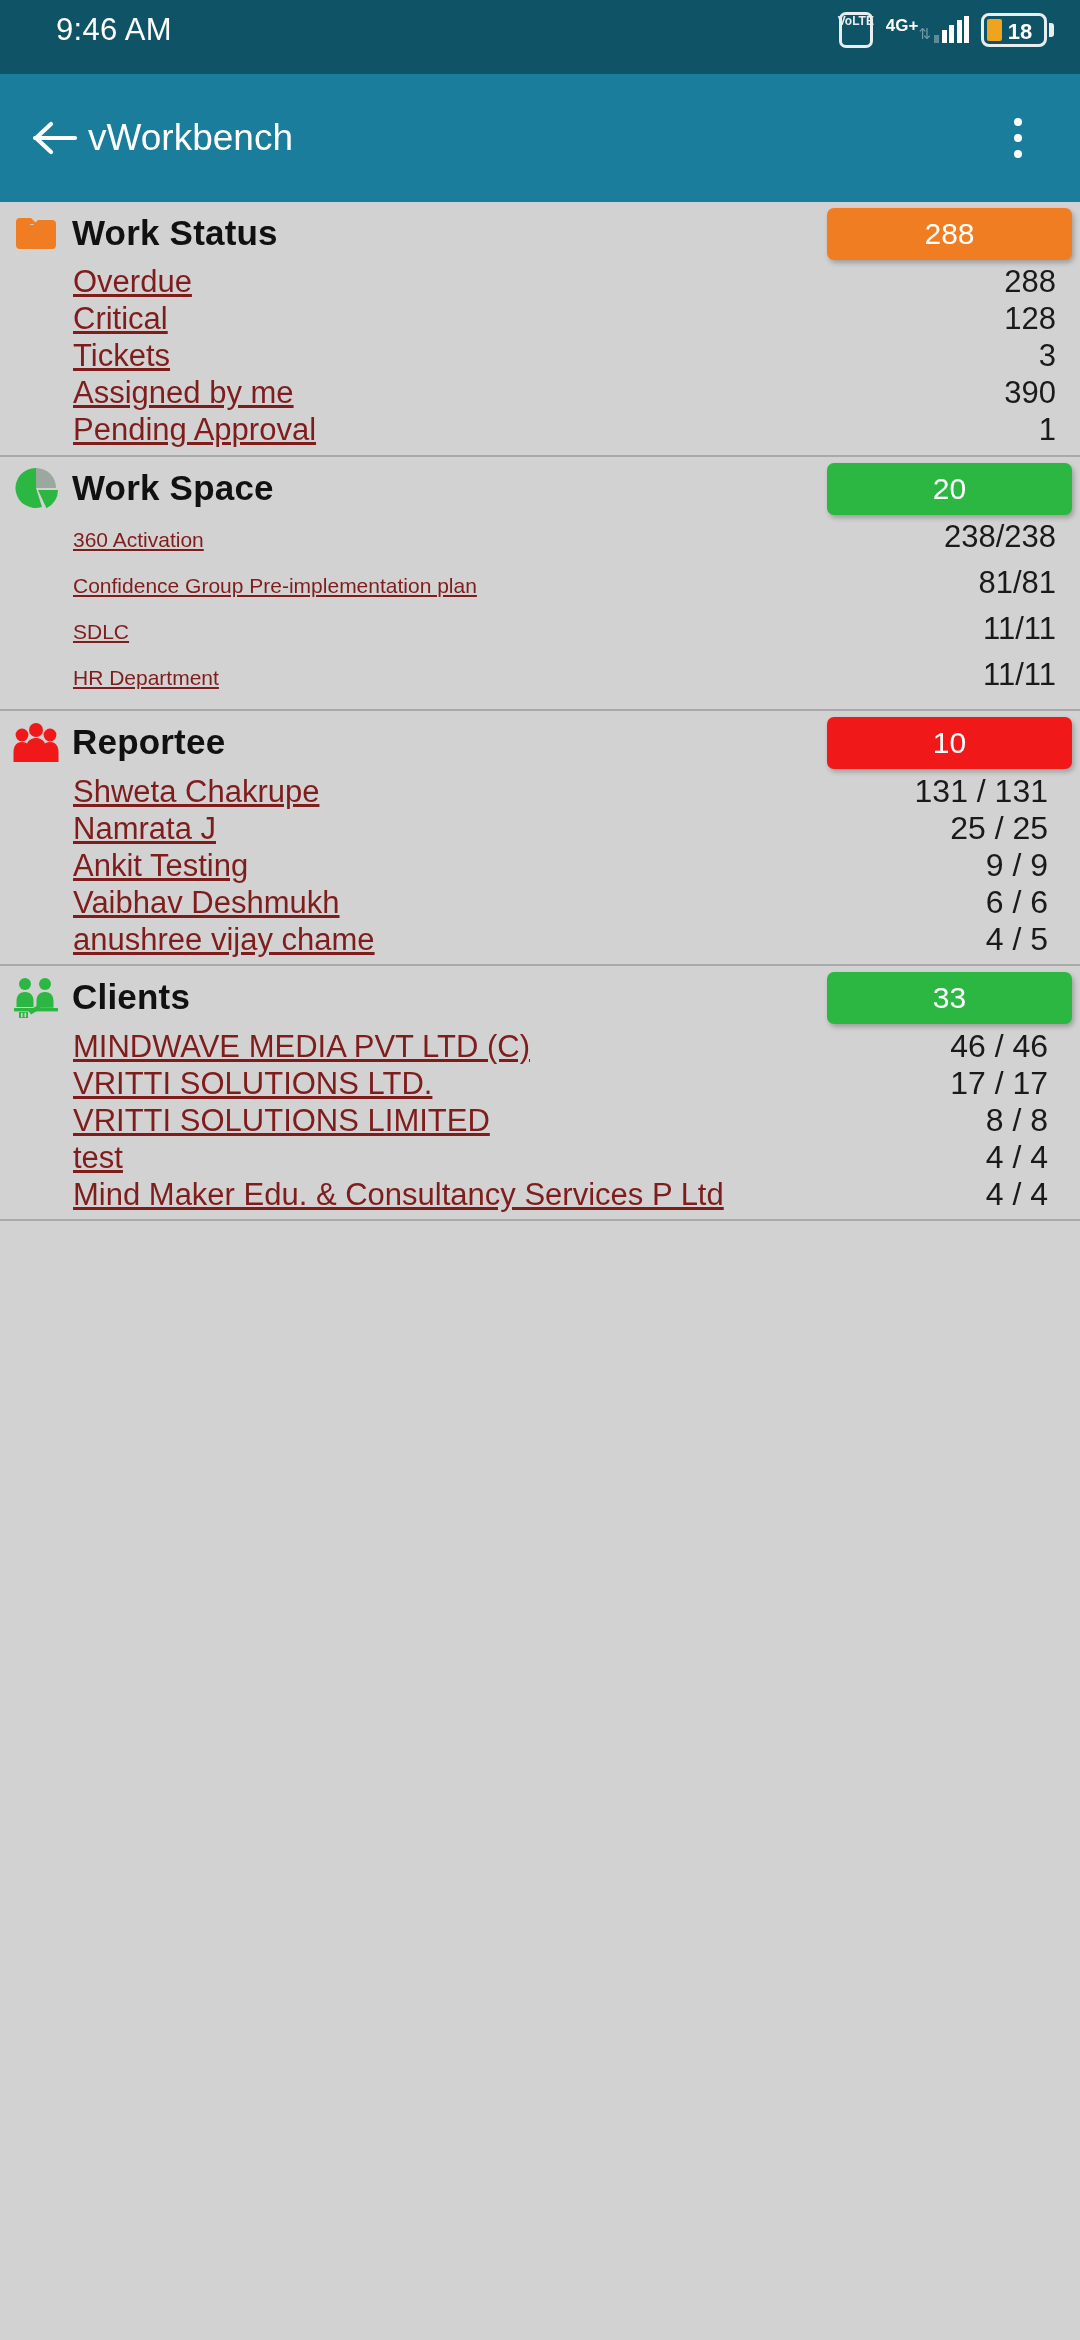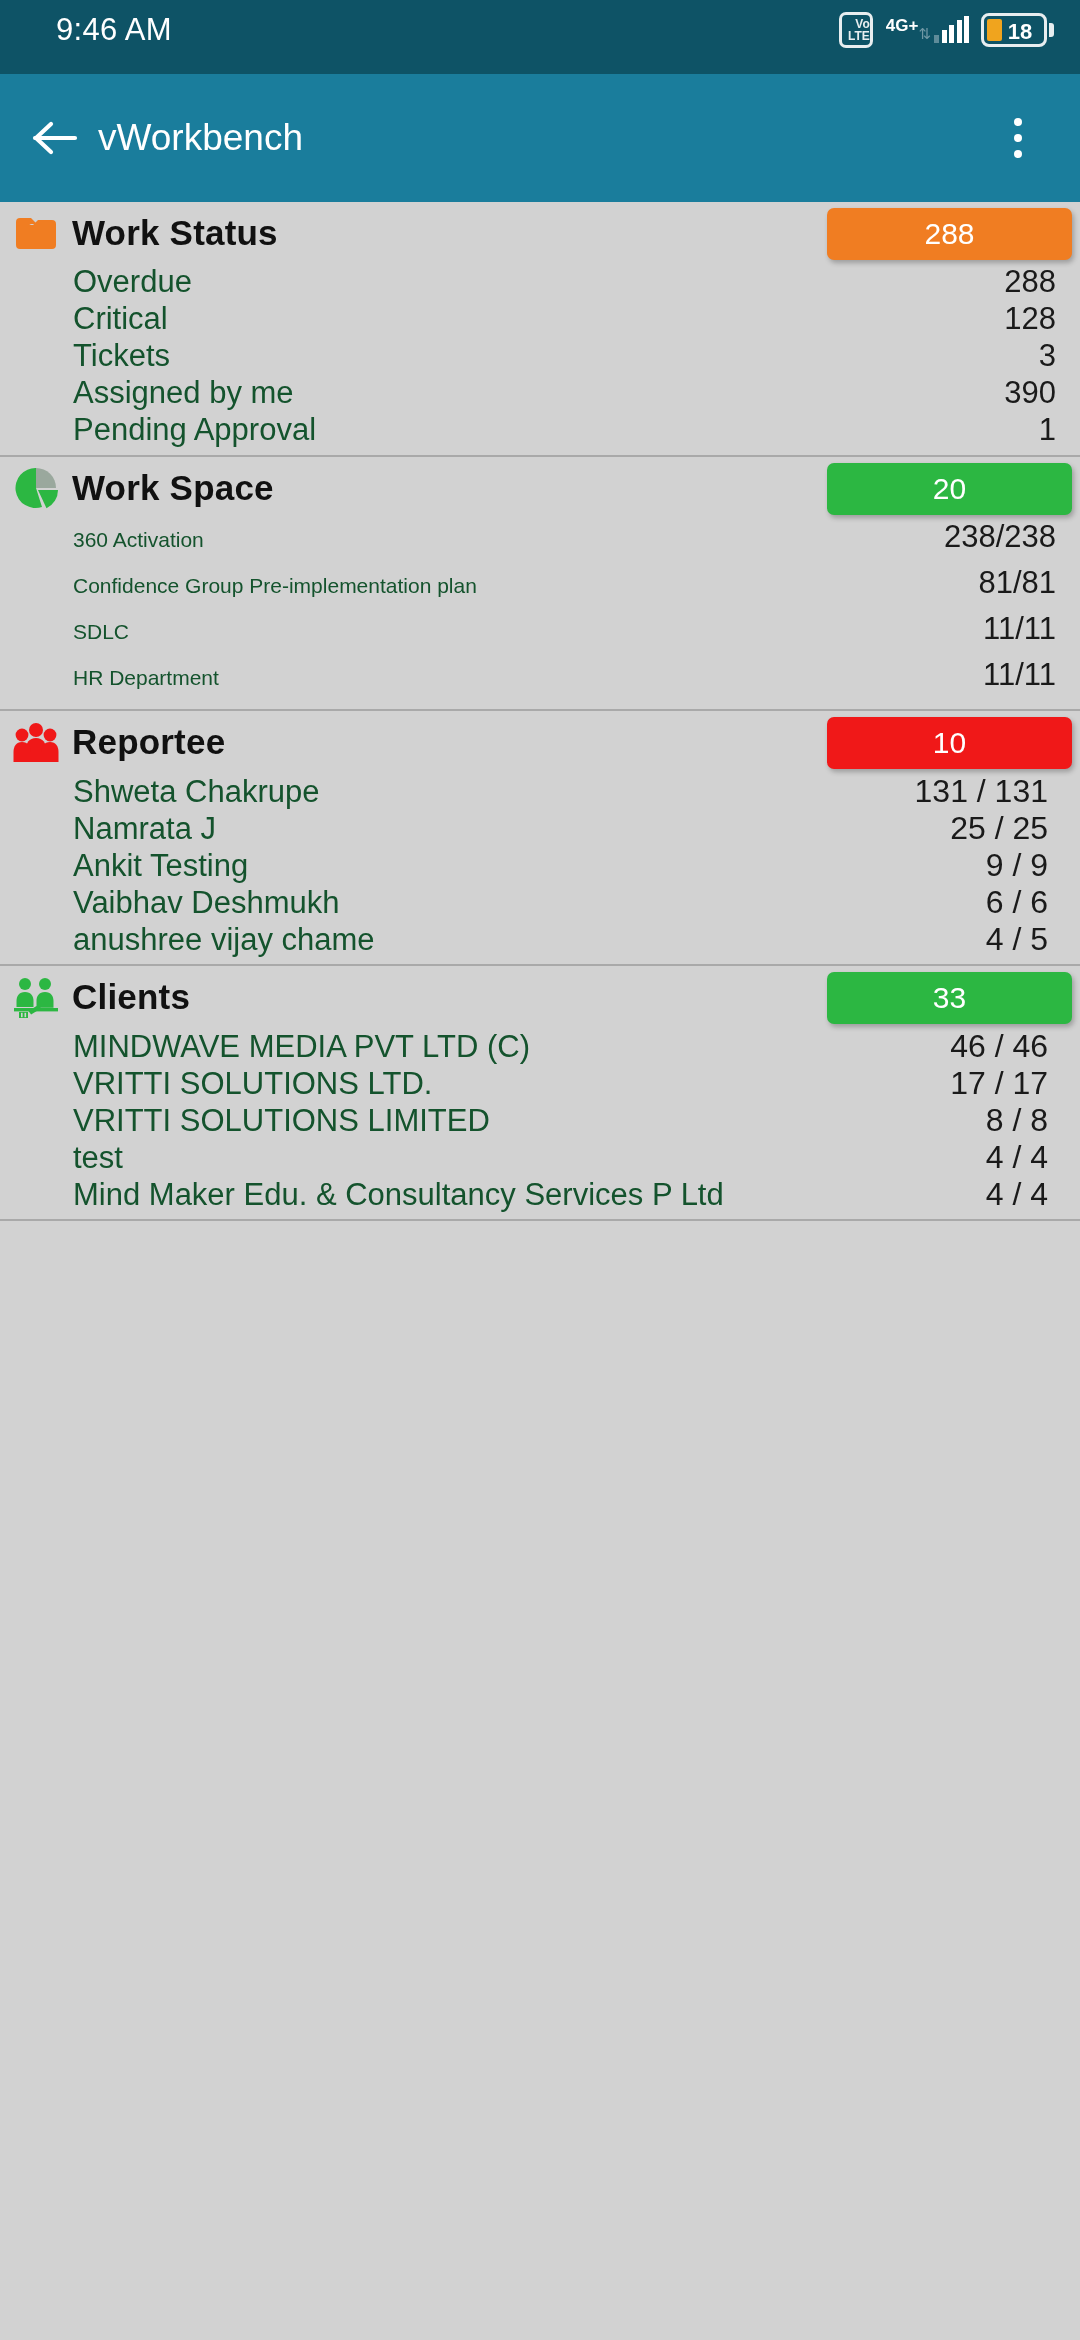--- a/index.html
+++ b/index.html
@@ -16,21 +16,21 @@
   .status-bar {
     height:74px; background:#0e5366;
     display:flex; align-items:center; justify-content:space-between;
     padding:0 26px 14px 56px;
   }
   .status-clock { color:#ffffff; font-size:31px; letter-spacing:.3px; }
   .status-icons { display:flex; align-items:center; gap:12px; }
 
   .volte {
     width:34px; height:36px; border:3px solid #e8eef0; border-radius:7px;
-    display:flex; flex-direction:column; align-items:flex-end; justify-content:center;
+    display:flex; flex-direction:row; align-items:flex-start; justify-content:center;
     line-height:1;
   }
   .volte span { color:#e8eef0; font-size:12px; font-weight:bold; display:block; }
 
   .netblock { display:flex; flex-direction:row; align-items:flex-start; }
   .netlabel { color:#ffffff; font-size:17px; font-weight:bold; line-height:1; margin-bottom:1px; margin-left:1px;}
   .netrow { display:flex; align-items:flex-end; gap:3px; }
   .arrows { color:#6f98a5; font-size:15px; line-height:1; position:relative; top:-2px;}
   .bars { display:flex; align-items:flex-end; gap:2.5px; height:26px; }
   .bars i { width:5px; background:#ffffff; display:block; }
@@ -51,21 +51,21 @@
     color:#ffffff; font-size:22px; font-weight:bold; padding-left:12px;
   }
   .batt-tip { width:5px; height:14px; background:#e8eef0; border-radius:0 3px 3px 0; margin-left:2px;}
 
   
   .app-bar {
     height:128px; background:#1a7d9c;
     display:flex; align-items:center; padding:0 34px 0 22px;
   }
   .back-btn { width:66px; height:66px; display:flex; align-items:center; justify-content:center; flex:0 0 auto; }
-  .app-title { color:#ffffff; font-size:37px; margin-left:10px; flex:1 1 auto; }
+  .app-title { color:#ffffff; font-size:37px; flex:1 1 auto; }
   .overflow-btn {
     width:56px; height:66px; display:flex; flex-direction:column;
     align-items:center; justify-content:center; gap:8px; flex:0 0 auto;
   }
   .overflow-btn i { width:8px; height:8px; border-radius:50%; background:#ffffff; display:block; }
 
   
   .content { background:#d2d2d2; }
   .section { position:relative; padding-bottom:6px; }
   .section + .section { border-top:2px solid #a9a9a9; }
@@ -78,21 +78,21 @@
   .sec-badge {
     position:absolute; right:8px; top:6px;
     width:245px; height:52px; border-radius:7px;
     display:flex; align-items:center; justify-content:center;
     color:#ffffff; font-size:30px;
     box-shadow:2px 3px 5px rgba(0,0,0,.25);
   }
 
   .rows { padding:0 12px 0 0; }
   .row { display:flex; align-items:baseline; justify-content:space-between; }
-  .row .label { color:#14532d; padding-left:73px; }
+  .row .label { color:#7f1d1d; padding-left:73px;text-decoration:underline; }
   .row .value { color:#1a1a1a; text-align:right; white-space:nowrap; padding-right:12px; }
 
   
   .rows-compact .row { height:37px; }
   .rows-compact .label { font-size:31px; }
   .rows-compact .value { font-size:31px; }
 
   
   .rows-wide .row { height:46px; }
   .rows-wide .label { font-size:21px; }

